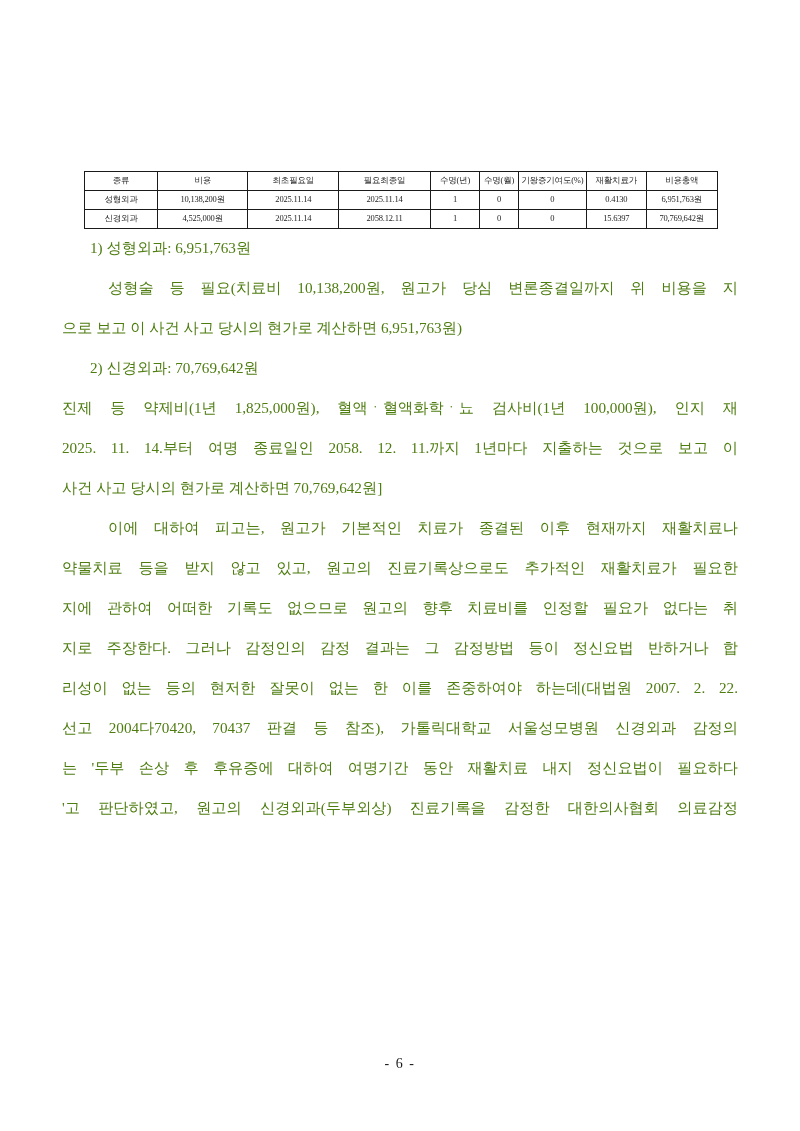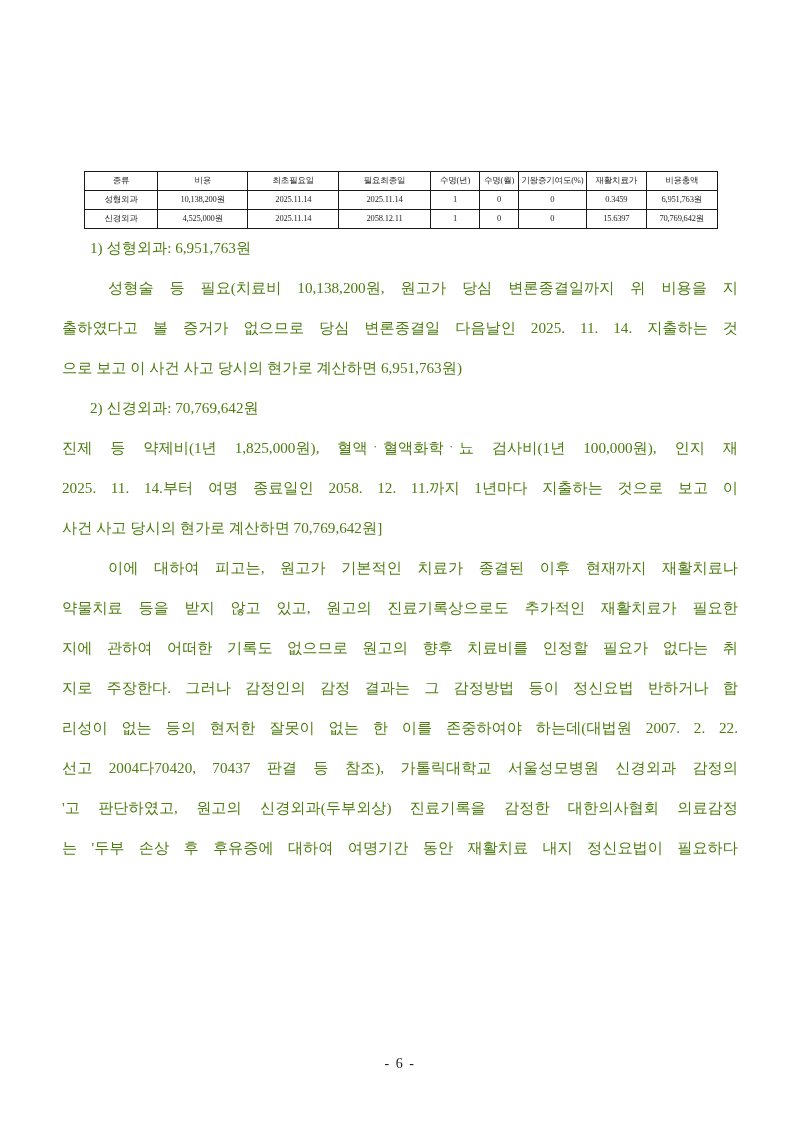--- a/index.html
+++ b/index.html
@@ -144,52 +144,51 @@
       </thead>
       <tbody>
         <tr>
           <td>성형외과</td>
           <td>10,138,200원</td>
           <td>2025.11.14</td>
           <td>2025.11.14</td>
           <td>1</td>
           <td>0</td>
           <td>0</td>
-          <td>0.3459</td>
+          <td>0.4130</td>
           <td>6,951,763원</td>
         </tr>
         <tr>
           <td>신경외과</td>
           <td>4,525,000원</td>
           <td>2025.11.14</td>
           <td>2058.12.11</td>
           <td>1</td>
           <td>0</td>
           <td>0</td>
           <td>15.6397</td>
           <td>70,769,642원</td>
         </tr>
       </tbody>
     </table>
   </div>
 
   <div class="body-text">
     <p class="line indent-num">1) 성형외과: 6,951,763원</p>
     <p class="line justified indent-para">성형술 등 필요(치료비 10,138,200원, 원고가 당심 변론종결일까지 위 비용을 지</p>
-    <p class="line justified">출하였다고 볼 증거가 없으므로 당심 변론종결일 다음날인 2025. 11. 14. 지출하는 것</p>
     <p class="line justified last">으로 보고 이 사건 사고 당시의 현가로 계산하면 6,951,763원)</p>
     <p class="line indent-num">2) 신경외과: 70,769,642원</p>
     <p class="line justified">진제 등 약제비(1년 1,825,000원), 혈액ㆍ혈액화학ㆍ뇨 검사비(1년 100,000원), 인지 재</p>
     <p class="line justified">2025. 11. 14.부터 여명 종료일인 2058. 12. 11.까지 1년마다 지출하는 것으로 보고 이</p>
     <p class="line justified last">사건 사고 당시의 현가로 계산하면 70,769,642원]</p>
     <p class="line justified indent-para">이에 대하여 피고는, 원고가 기본적인 치료가 종결된 이후 현재까지 재활치료나</p>
     <p class="line justified">약물치료 등을 받지 않고 있고, 원고의 진료기록상으로도 추가적인 재활치료가 필요한</p>
     <p class="line justified">지에 관하여 어떠한 기록도 없으므로 원고의 향후 치료비를 인정할 필요가 없다는 취</p>
     <p class="line justified">지로 주장한다. 그러나 감정인의 감정 결과는 그 감정방법 등이 정신요법 반하거나 합</p>
     <p class="line justified">리성이 없는 등의 현저한 잘못이 없는 한 이를 존중하여야 하는데(대법원 2007. 2. 22.</p>
     <p class="line justified">선고 2004다70420, 70437 판결 등 참조), 가톨릭대학교 서울성모병원 신경외과 감정의</p>
+    <p class="line justified">는 '두부 손상 후 후유증에 대하여 여명기간 동안 재활치료 내지 정신요법이 필요하다</p>
     <p class="line justified">'고 판단하였고, 원고의 신경외과(두부외상) 진료기록을 감정한 대한의사협회 의료감정</p>
-    <p class="line justified">는 '두부 손상 후 후유증에 대하여 여명기간 동안 재활치료 내지 정신요법이 필요하다</p>
   </div>
 
   <div class="page-number">- 6 -</div>
 
 </div>
 
 </body></html>

